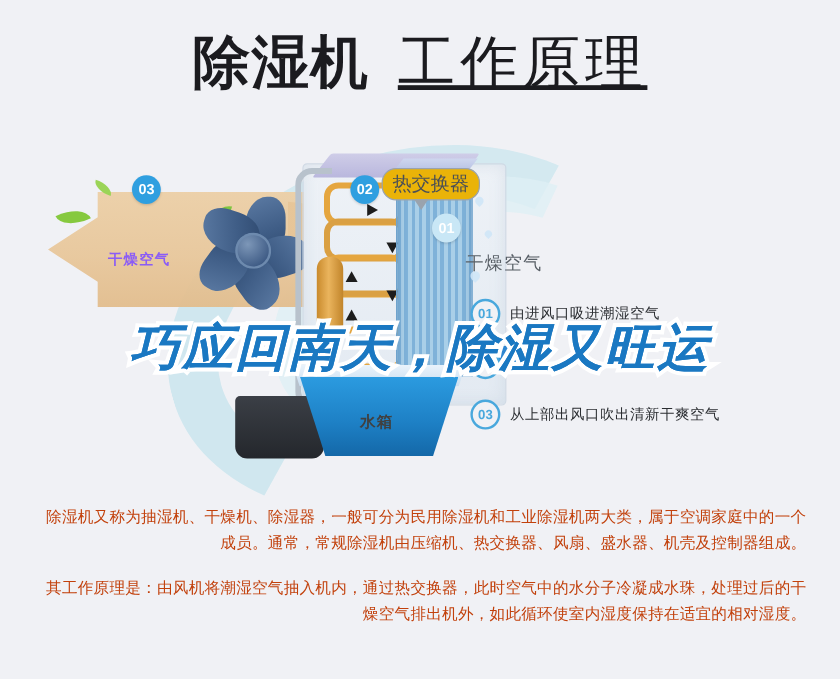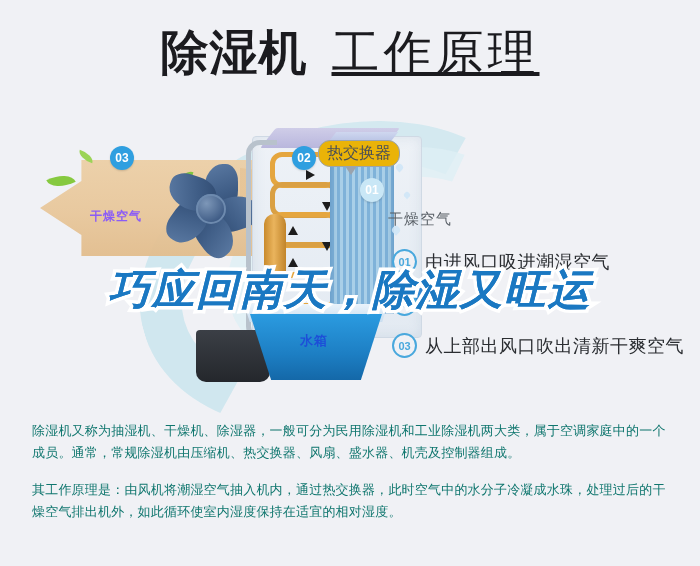--- a/index.html
+++ b/index.html
@@ -170,21 +170,21 @@
     background:linear-gradient(180deg,#2b9be0 0%,#1d7fc4 60%,#1468a8 100%);
     clip-path:polygon(0 0,100% 0,84% 100%,16% 100%);
   }
   .tank-lip{
     position:absolute;left:244px;top:186px;width:144px;height:18px;
     background:linear-gradient(180deg,#eaf3fb,#c9def0);
     clip-path:polygon(0 0,100% 0,96% 100%,4% 100%);
     border-radius:2px;
   }
   .tank-label{
-    position:absolute;left:300px;top:214px;color:#1d4ed8;font-size:13px;font-weight:bold;letter-spacing:1px;
+    position:absolute;left:300px;top:225px;color:#404040;font-size:13px;font-weight:bold;letter-spacing:1px;
   }
   .base-dark{
     position:absolute;left:196px;top:212px;width:74px;height:52px;
     background:linear-gradient(180deg,#3b3f46,#24272c);
     border-radius:4px 4px 10px 10px;
   }
 
   
   .badge{
     position:absolute;width:24px;height:24px;border-radius:50%;
@@ -214,21 +214,21 @@
 
   
   .steps{position:absolute;left:392px;top:249px;width:300px;}
   .step{display:flex;align-items:center;margin-bottom:17px;}
   .step .num{
     width:21px;height:21px;border-radius:50%;
     border:2px solid #49a8dd;color:#49a8dd;background:#f0f1f5;
     font-size:11px;font-weight:bold;display:flex;align-items:center;justify-content:center;
     flex:0 0 auto;
   }
-  .step .txt{margin-left:8px;font-size:18px;color:#2a2d31;letter-spacing:.5px;white-space:nowrap;}
+  .step .txt{margin-left:8px;font-size:12px;color:#2a2d31;letter-spacing:.5px;white-space:nowrap;}
 
   
   .slogan{
     position:absolute;left:0;top:262px;width:700px;text-align:center;
     font-size:42px;font-weight:bold;font-style:italic;
     color:#1a78c2;
     letter-spacing:2px;
     -webkit-text-stroke:7px #ffffff;
     paint-order:stroke fill;
     white-space:nowrap;
@@ -236,21 +236,21 @@
   }
   .slogan-top{
     position:absolute;left:0;top:262px;width:700px;text-align:center;
     font-size:42px;font-weight:bold;font-style:italic;
     color:#1a78c2;letter-spacing:2px;white-space:nowrap;z-index:41;
   }
 
   
   .para{
     position:absolute;left:32px;width:640px;
-    font-size:13px;color:#0f766e;line-height:22px;letter-spacing:.2px;
+    font-size:13px;color:#c2410c;line-height:22px;letter-spacing:.2px;text-align:right;
   }
   .p1{top:420px;}
   .p2{top:479px;}
 </style>
 </head>
 <body>
 
 <div class="page">
 
   <div class="title">

